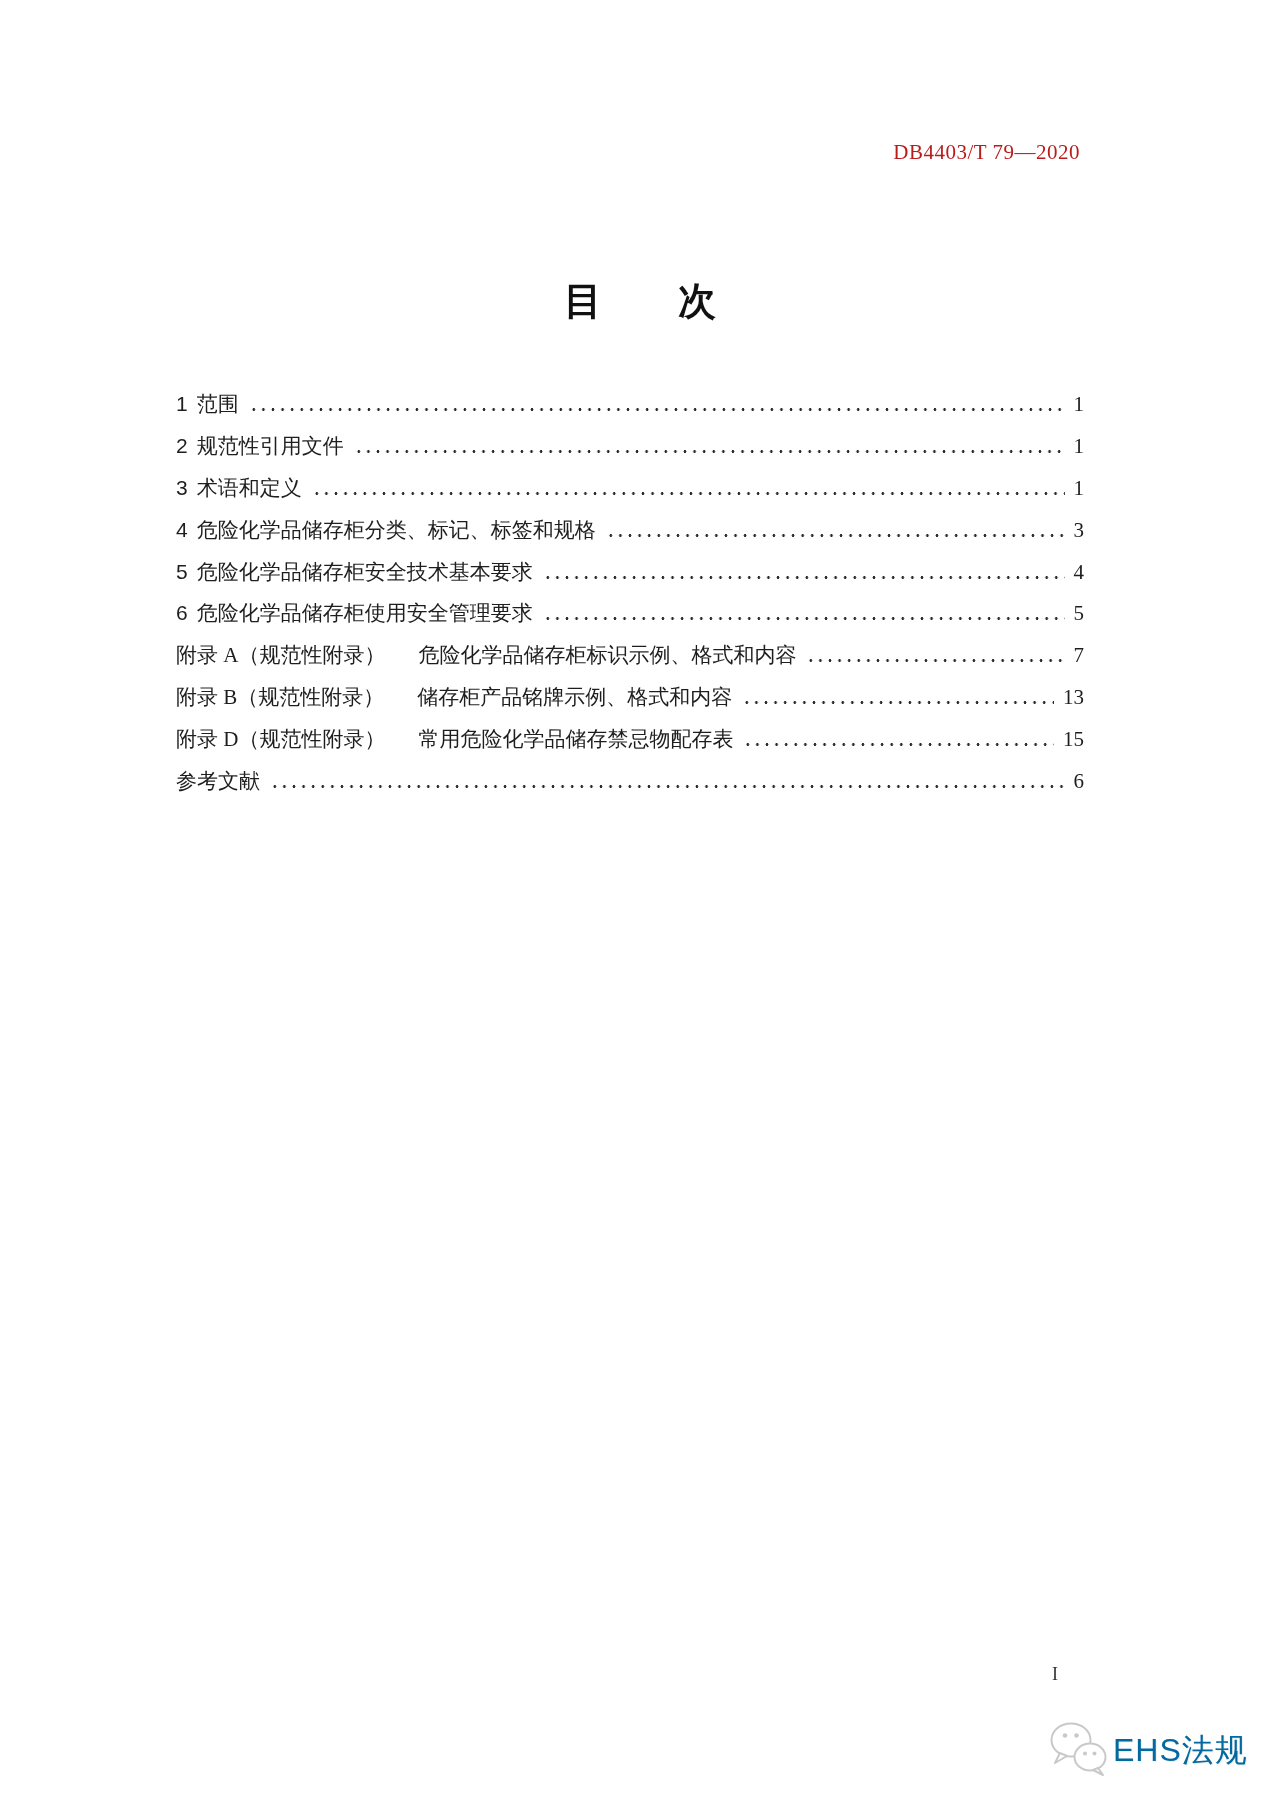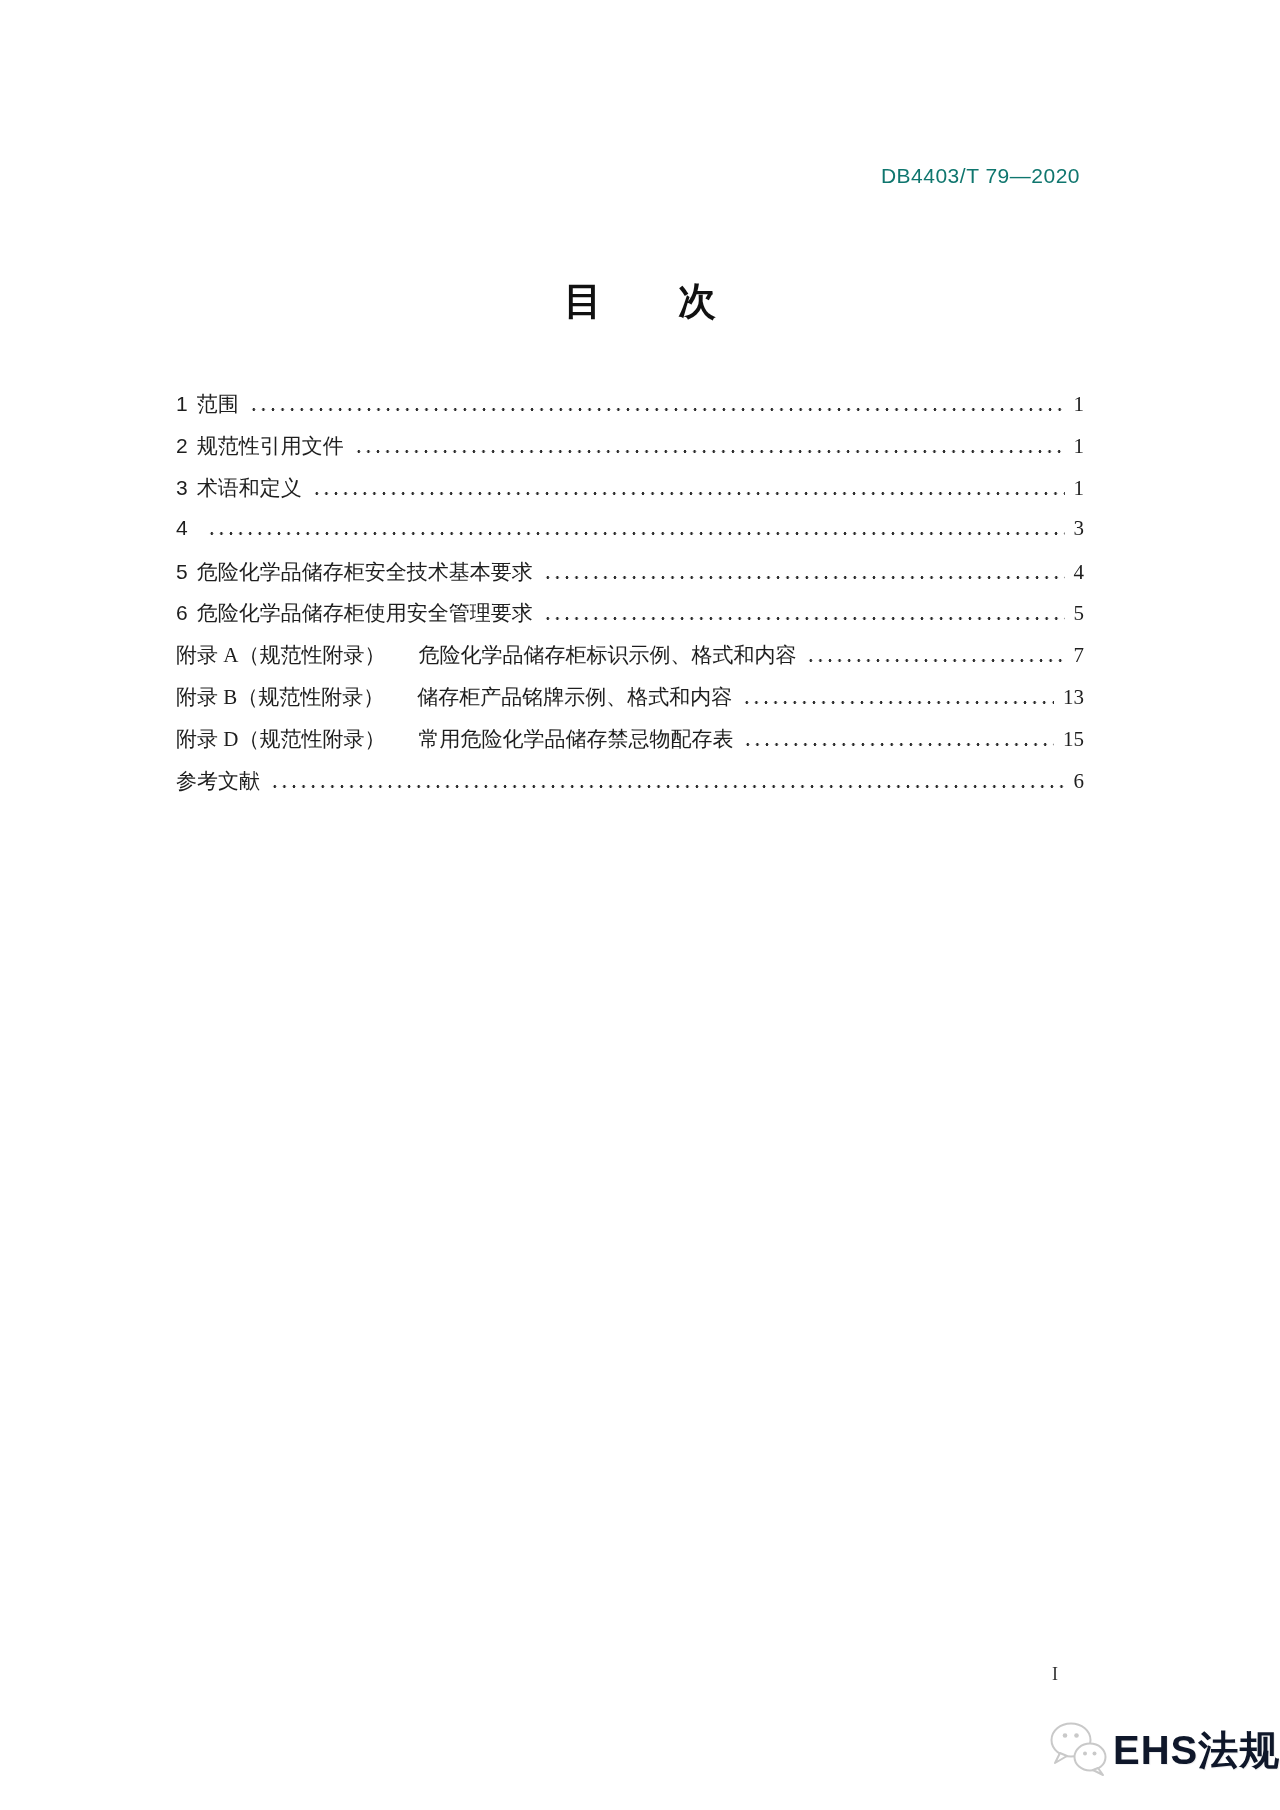--- a/index.html
+++ b/index.html
@@ -10,26 +10,26 @@
     position: relative;
     width: 1280px;
     height: 1810px;
     background: #ffffff;
     overflow: hidden;
     color: #1e1e1e;
   }
 
   .doc-number {
     position: absolute;
-    top: 164px;
+    top: 140px;
     right: 200px;
-    font-family: Liberation Sans, sans-serif;
+    font-family: Liberation Serif, serif;
     font-size: 21px;
     letter-spacing: 0.5px;
-    color: #0f766e;
+    color: #b91c1c;
     white-space: nowrap;
   }
 
   .title {
     position: absolute;
     top: 276px;
     left: 0;
     width: 100%;
     text-align: center;
     font-family: "Liberation Sans", "DejaVu Sans", sans-serif;
@@ -92,24 +92,24 @@
     position: absolute;
     left: 1048px;
     top: 1720px;
     display: flex;
     align-items: center;
     gap: 5px;
   }
 
   .watermark .wm-text {
     font-family: "Liberation Sans", "DejaVu Sans", sans-serif;
-    font-weight: bold;
-    font-size: 40px;
+    font-weight: normal;
+    font-size: 32px;
     letter-spacing: 1px;
-    color: #0f172a;
+    color: #0369a1;
     text-shadow: 1px 1px 0 #efefef;
     white-space: nowrap;
   }
 </style>
 </head>
 <body>
 
 <div class="page">
 
   <div class="doc-number">DB4403/T 79—2020</div>
@@ -137,20 +137,21 @@
   <div class="toc-row">
     <span class="num">3</span>
     <span class="label">术语和定义</span>
 
     <span class="dots"></span>
     <span class="pagenum">1</span>
   </div>
 
   <div class="toc-row">
     <span class="num">4</span>
+    <span class="label">危险化学品储存柜分类、标记、标签和规格</span>
 
     <span class="dots"></span>
     <span class="pagenum">3</span>
   </div>
 
   <div class="toc-row">
     <span class="num">5</span>
     <span class="label">危险化学品储存柜安全技术基本要求</span>
 
     <span class="dots"></span>

